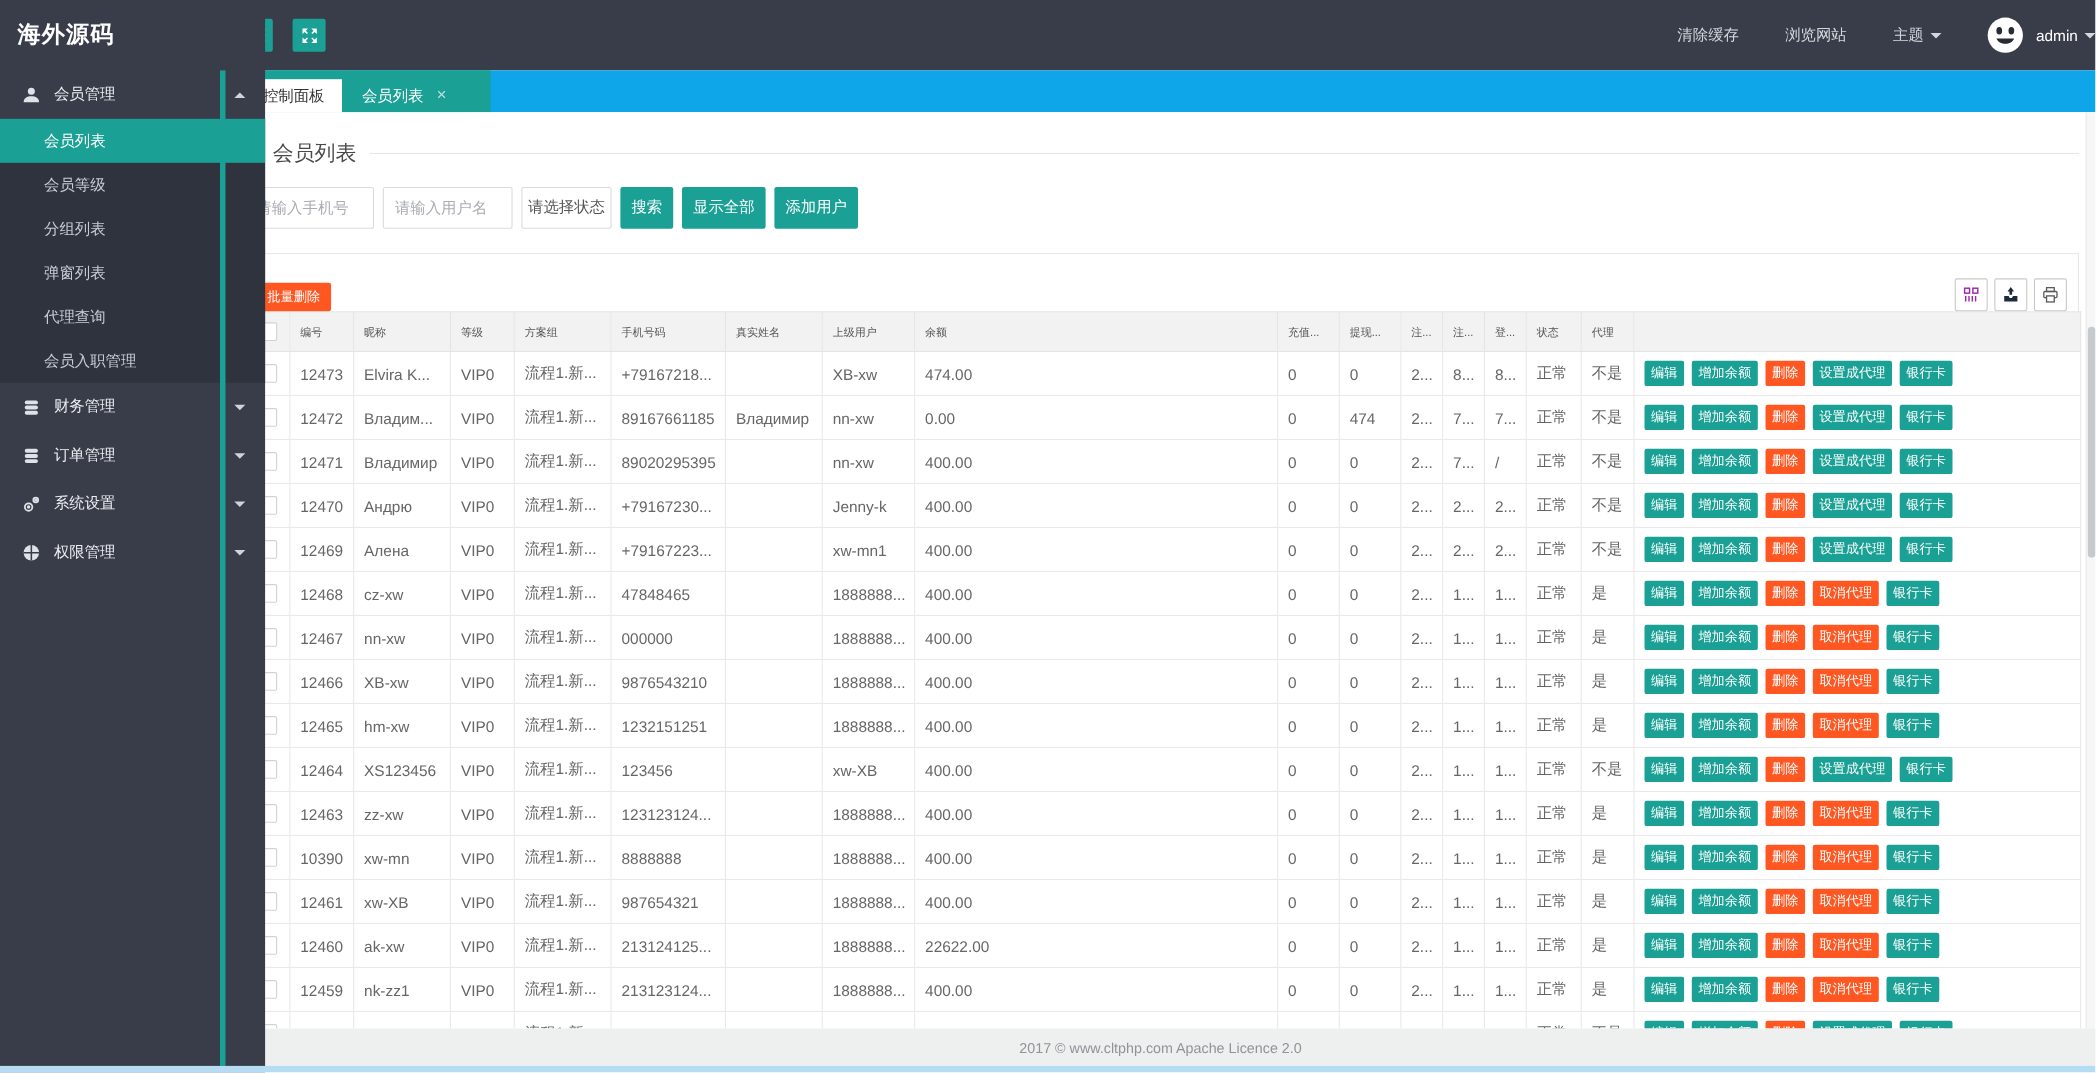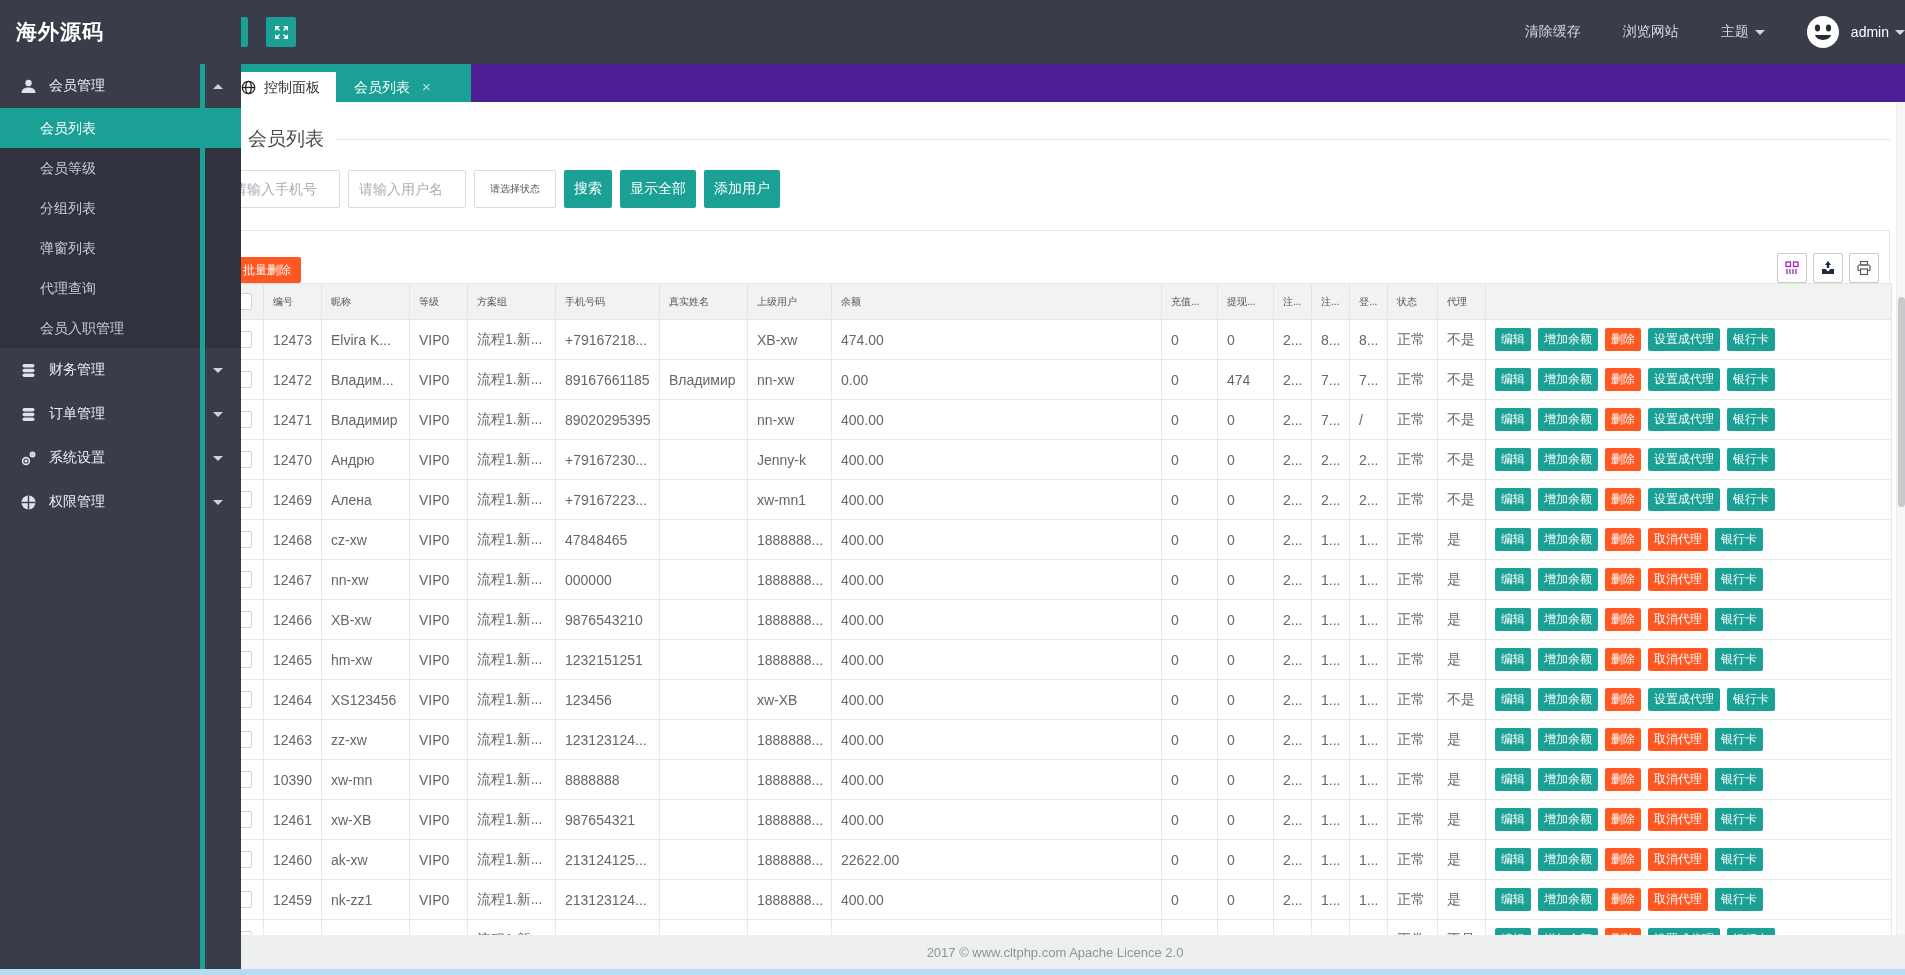--- a/index.html
+++ b/index.html
@@ -22,21 +22,21 @@
   
   .topbar { position:absolute; left:200px; top:0; right:0; height:64px; background:#393d49; display:flex; align-items:center; }
   .tb-btn { width:30px; height:30px; background:#1aa094; border:none; border-radius:2px; margin-left:18px; cursor:pointer; display:flex; align-items:center; justify-content:center; flex-direction:column; }
   .tb-btn .bar { width:15px; height:2px; background:#fff; margin:1.5px 0; }
   .top-right { margin-left:auto; display:flex; align-items:center; }
   .top-link { color:#d3d8df; font-size:14px; margin-left:42px; cursor:pointer; display:flex; align-items:center; }
   .top-link .caret.down { margin-left:6px; border-top-color:#d3d8df; }
   .avatar { width:36px; height:36px; margin-left:40px; cursor:pointer; }
 
   
-  .tabstrip { position:absolute; left:200px; top:64px; right:0; height:38px; background:#4c1d95;padding-left:25px; }
+  .tabstrip { position:absolute; left:200px; top:64px; right:0; height:38px; background:#0ea5e9; }
   .tabs-block { display:inline-flex; align-items:flex-end; background:#1aa094; height:38px; padding-right:22px; }
   .tab { height:30px; line-height:30px; padding:0 16px; font-size:14px; cursor:pointer; display:flex; align-items:center; white-space:nowrap; }
   .tab.inactive { background:#fff; color:#333; }
   .tab.active { background:#1aa094; color:#fff; padding:0 18px; }
   .tab .gicon { margin-right:8px; width:15px; height:15px; }
   .tab .x { margin-left:12px; color:#bfe4e0; font-size:15px; cursor:pointer; }
 
   
   .teal-border { position:absolute; left:200px; top:64px; width:5px; height:905px; background:#1aa094; z-index:6; }
 
@@ -44,21 +44,21 @@
   .main { position:absolute; left:205px; top:102px; right:0; height:833px; background:#fff; overflow:hidden; padding:0 15px 0 17px; }
   .legend { display:flex; align-items:center; margin-top:24px; }
   .legend .ln { height:1px; background:#e6e6e6; }
   .legend .ln.s { width:14px; }
   .legend .ln.f { flex:1; }
   .page-title { font-size:19px; color:#4a4a4a; font-weight:normal; margin:0 12px; }
 
   .filter-row { display:flex; margin-top:18px; }
   .f-input { width:118px; height:38px; border:1px solid #d9dbde; border-radius:2px; padding:0 10px; font-size:14px; color:#555; margin-right:8px; outline:none; font-family:inherit; }
   .f-input::placeholder { color:#aaadb3; }
-  .f-select { width:82px; height:38px; border:1px solid #d9dbde; border-radius:2px; margin-right:8px; display:flex; align-items:center; justify-content:center; font-size:10px; color:#555; cursor:pointer; white-space:nowrap; overflow:hidden; }
+  .f-select { width:82px; height:38px; border:1px solid #d9dbde; border-radius:2px; margin-right:8px; display:flex; align-items:center; justify-content:center; font-size:14px; color:#555; cursor:pointer; white-space:nowrap; overflow:hidden; }
   .btn { height:38px; border:none; border-radius:2px; background:#1aa094; color:#fff; font-size:14px; padding:0 10px; margin-right:8px; cursor:pointer; font-family:inherit; white-space:nowrap; }
 
   
   .card { margin-top:22px; border:1px solid #e8e8e8; background:#fff; }
   .card-toolbar { height:52px; display:flex; align-items:flex-end; padding:0 10px; }
   .btn-sm-danger { height:26px; background:#ff5722; color:#fff; border:none; border-radius:2px; font-size:12px; padding:0 10px; cursor:pointer; font-family:inherit; }
   .tool-icons { margin-left:auto; display:flex; }
   .icon-btn { width:30px; height:30px; border:1px solid #c9c9c9; border-radius:2px; background:#fff; margin-left:6px; cursor:pointer; display:flex; align-items:center; justify-content:center; padding:0; }
 
   table { width:100%; table-layout:fixed; border-collapse:collapse; }

